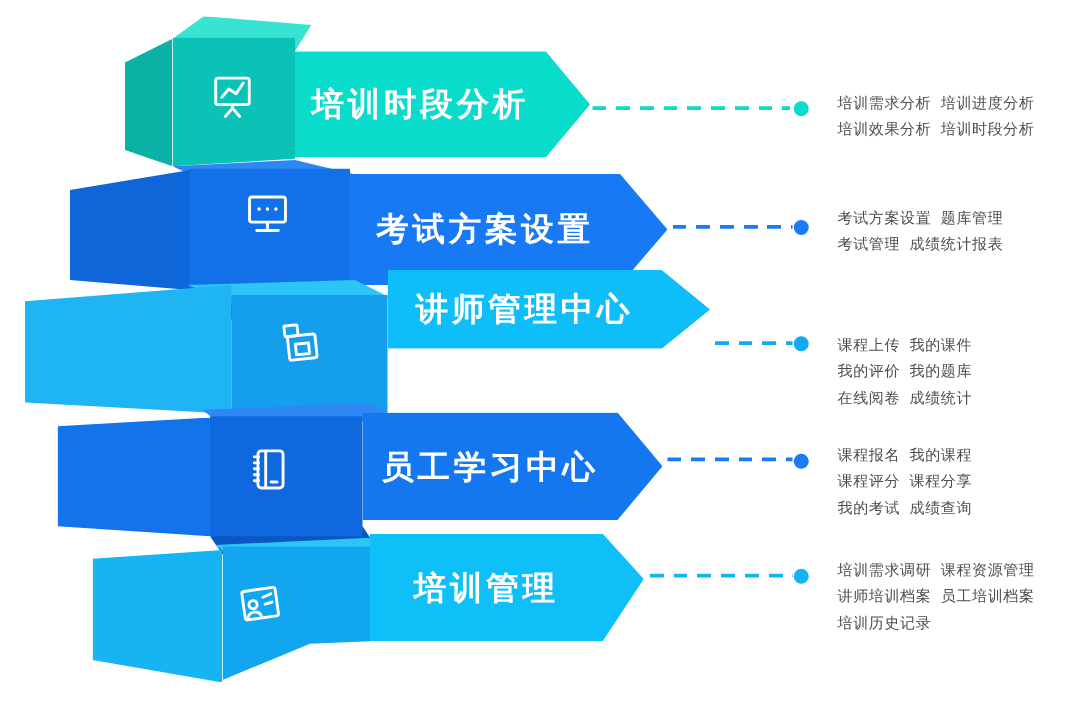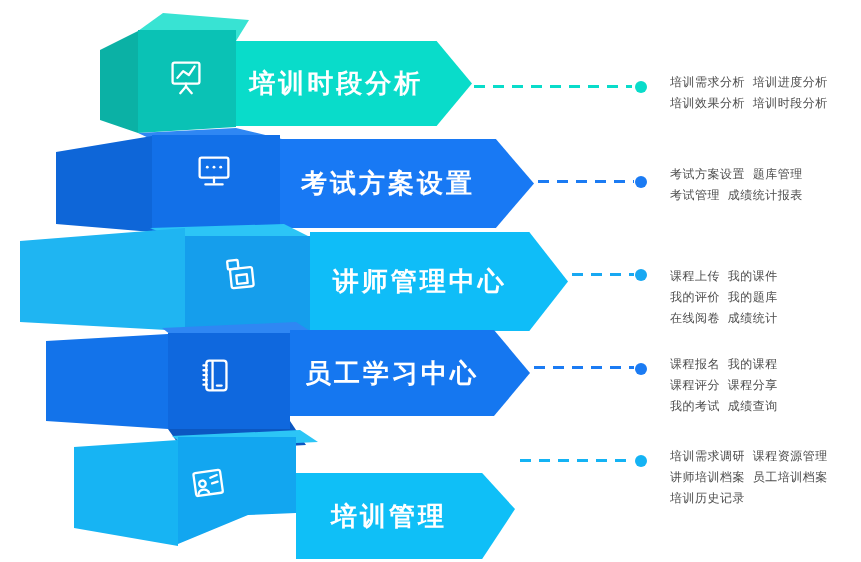--- a/index.html
+++ b/index.html
@@ -51,42 +51,42 @@
   .r2-arrow {left:280px;top:139px;width:254px;height:89px;}
   .r2-dots  {left:538px;top:180px;width:96px;}
   .r2-node  {left:635px;top:176px;}
   .r2-features{left:670px;top:164px;}
 
   
   .r3-top   {left:150px;top:224px;width:162px;height:19px;clip-path:polygon(0 4px,134px 0,162px 14px,36px 19px);}
   .r3-left  {left:20px;top:228px;width:165px;height:103px;clip-path:polygon(0 13px,165px 0,165px 103px,0 94px);}
   .r3-front {left:185px;top:236px;width:125px;height:95px;}
   .r3-icon  {left:32px;top:15px;}
-  .r3-arrow {left:310px;top:232px;width:258px;height:99px;}
+  .r3-arrow {left:310px;top:216px;width:258px;height:63px;}
   .r3-dots  {left:572px;top:273px;width:62px;}
   .r3-node  {left:635px;top:269px;}
   .r3-features{left:670px;top:266px;}
 
   
   .r4-top   {left:162px;top:322px;width:156px;height:20px;clip-path:polygon(0 6px,134px 0,156px 14px,18px 20px);}
   .r4-left  {left:46px;top:334px;width:122px;height:95px;clip-path:polygon(0 7px,122px 0,122px 95px,0 87px);}
   .r4-front {left:168px;top:333px;width:122px;height:96px;}
   .r4-icon  {left:23px;top:20px;}
   .r4-wedge {left:168px;top:421px;width:138px;height:31px;clip-path:polygon(0 8px,122px 0,138px 24px,16px 31px);}
   .r4-arrow {left:290px;top:330px;width:240px;height:86px;}
   .r4-dots  {left:534px;top:366px;width:100px;}
   .r4-node  {left:635px;top:363px;}
   .r4-features{left:670px;top:354px;}
 
   
   .r5-top   {left:172px;top:430px;width:146px;height:18px;clip-path:polygon(0 6px,128px 0,146px 12px,16px 18px);}
   .r5-left  {left:74px;top:440px;width:104px;height:106px;clip-path:polygon(0 7px,104px 0,104px 106px,0 88px);}
   .r5-front {left:178px;top:437px;width:118px;height:108px;clip-path:polygon(0 0,118px 0,118px 76px,70px 78px,0 107px);}
   .r5-icon  {left:7px;top:22px;}
-  .r5-arrow {left:296px;top:427px;width:219px;height:86px;clip-path:polygon(0 0,85% 0,100% 42%,85% 100%,0 100%);margin-top:46px;}
+  .r5-arrow {left:296px;top:427px;width:219px;height:86px;clip-path:polygon(0 0,85% 0,100% 42%,85% 100%,0 100%);}
   .r5-dots  {left:520px;top:459px;width:114px;}
   .r5-node  {left:635px;top:455px;}
   .r5-features{left:670px;top:446px;}
 </style>
 </head>
 <body>
 
 <div class="stage">
 
   <div style="position:static;">

